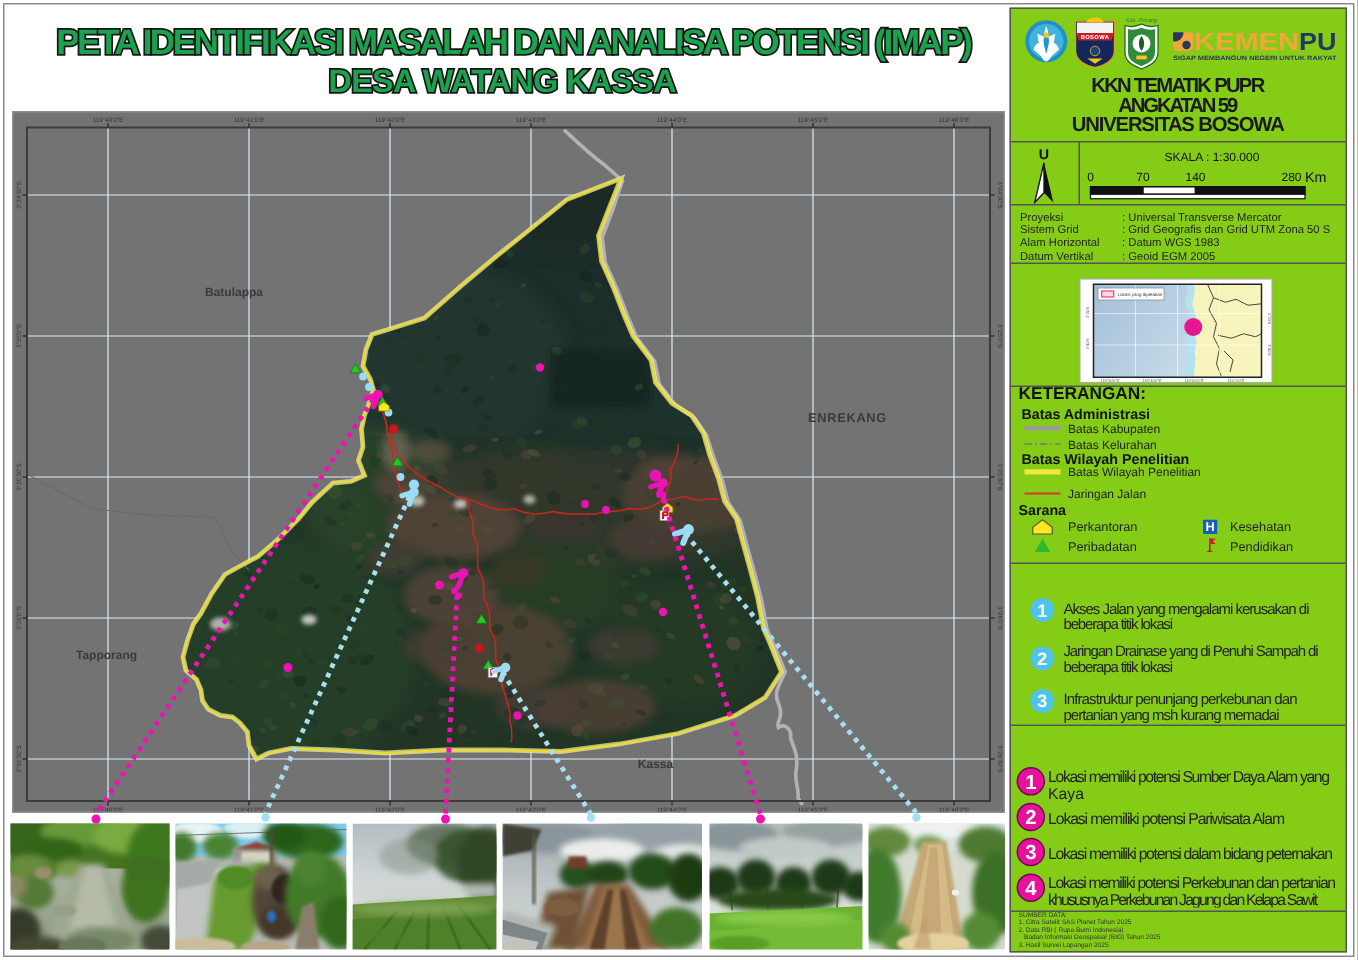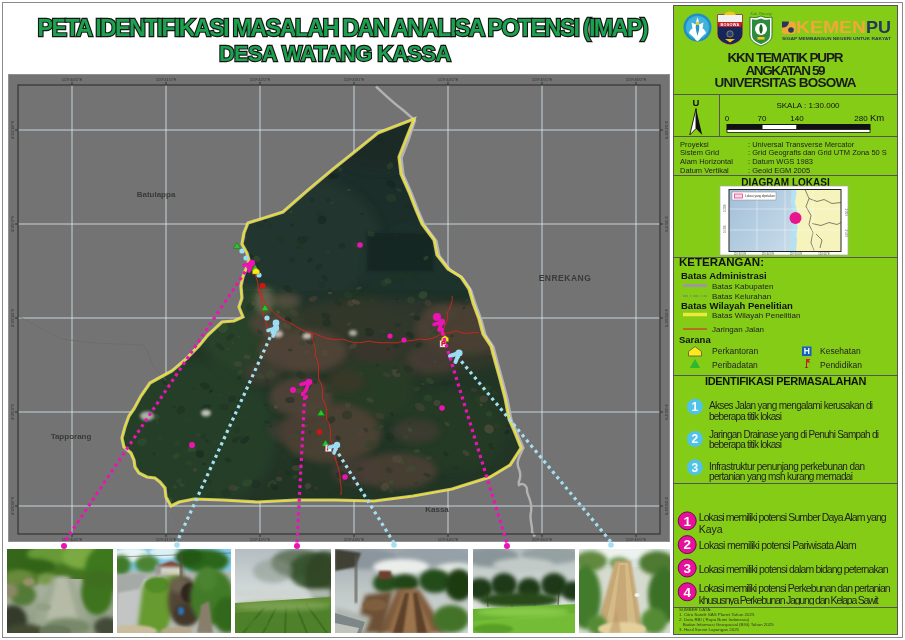--- a/index.html
+++ b/index.html
@@ -612,21 +612,20 @@
     <div style="position:absolute;top:0;left:0;width:68px;">Proyeksi</div>
       <div style="position:absolute;top:0;left:68px;white-space:nowrap;">: Universal Transverse Mercator</div>
     <div style="position:absolute;top:8.8px;left:0;width:68px;">Sistem Grid</div>
       <div style="position:absolute;top:8.8px;left:68px;white-space:nowrap;">: Grid Geografis dan Grid UTM Zona 50 S</div>
     <div style="position:absolute;top:17.6px;left:0;width:68px;">Alam Horizontal</div>
       <div style="position:absolute;top:17.6px;left:68px;white-space:nowrap;">: Datum WGS 1983</div>
     <div style="position:absolute;top:26.4px;left:0;width:68px;">Datum Vertikal</div>
       <div style="position:absolute;top:26.4px;left:68px;white-space:nowrap;">: Geoid EGM 2005</div>
   </div>
   <div class="hr" style="top:168.5px"></div>
-  <div style="position:absolute;top:170.5px;width:223px;text-align:center;font-weight:bold;font-size:10px;color:#111;">DIAGRAM LOKASI</div>
   <svg width="223" height="75" style="position:absolute;left:0;top:176px" viewBox="0 0 223 75" id="inset">
     <defs>
         <linearGradient id="sea" x1="0" y1="0" x2="1" y2="0.4">
           <stop offset="0" stop-color="#a2bfd8"></stop>
           <stop offset="1" stop-color="#d0e2ee"></stop>
         </linearGradient>
       </defs>
     <rect x="46" y="4" width="128" height="69" fill="#fff" stroke="#aaa" stroke-width="0.7"></rect>
     <g>
     <rect x="55" y="7.5" width="112" height="62" fill="url(#sea)"></rect>
@@ -684,21 +683,20 @@
     <rect x="128" y="94.5" width="9.5" height="9.5" fill="#1560bd"></rect>
     <text x="132.8" y="102.3" font-size="8.5" fill="#fff" text-anchor="middle" font-weight="bold">H</text>
     <text x="146" y="102" font-size="8.5" fill="#222">Kesehatan</text>
     <path d="M21,107 l6,10.5 h-12 Z" fill="#2db82d"></path>
     <text x="38" y="115.5" font-size="8.5" fill="#222">Peribadatan</text>
     <path d="M132,107 v8 l-2.5,1.5 h6 l-2.5,-1.5 v-8" fill="#b01818"></path>
     <path d="M132,107 h4.5 l-1.8,1.8 1.8,1.8 h-4.5" fill="#d42020"></path>
     <text x="146" y="115.5" font-size="8.5" fill="#222">Pendidikan</text>
   </svg>
   <div class="hr" style="top:368.5px"></div>
-  <div style="position:absolute;top:369px;width:223px;text-align:center;font-weight:bold;font-size:11px;letter-spacing:-0.3px;color:#111;">IDENTIFIKASI PERMASALAHAN</div>
   <svg width="223" height="94" style="position:absolute;left:0;top:383px" viewBox="0 0 223 94" id="ident">
     <g fill="#4fc3e8">
         <circle cx="20.9" cy="17.7" r="8"></circle>
         <circle cx="20.9" cy="50" r="8"></circle>
         <circle cx="20.9" cy="78.3" r="8"></circle>
       </g>
     <g fill="#fff" font-size="12" font-weight="bold" text-anchor="middle">
     <text x="20.9" y="22">1</text>
         <text x="20.9" y="54.3">2</text>
         <text x="20.9" y="82.6">3</text>

